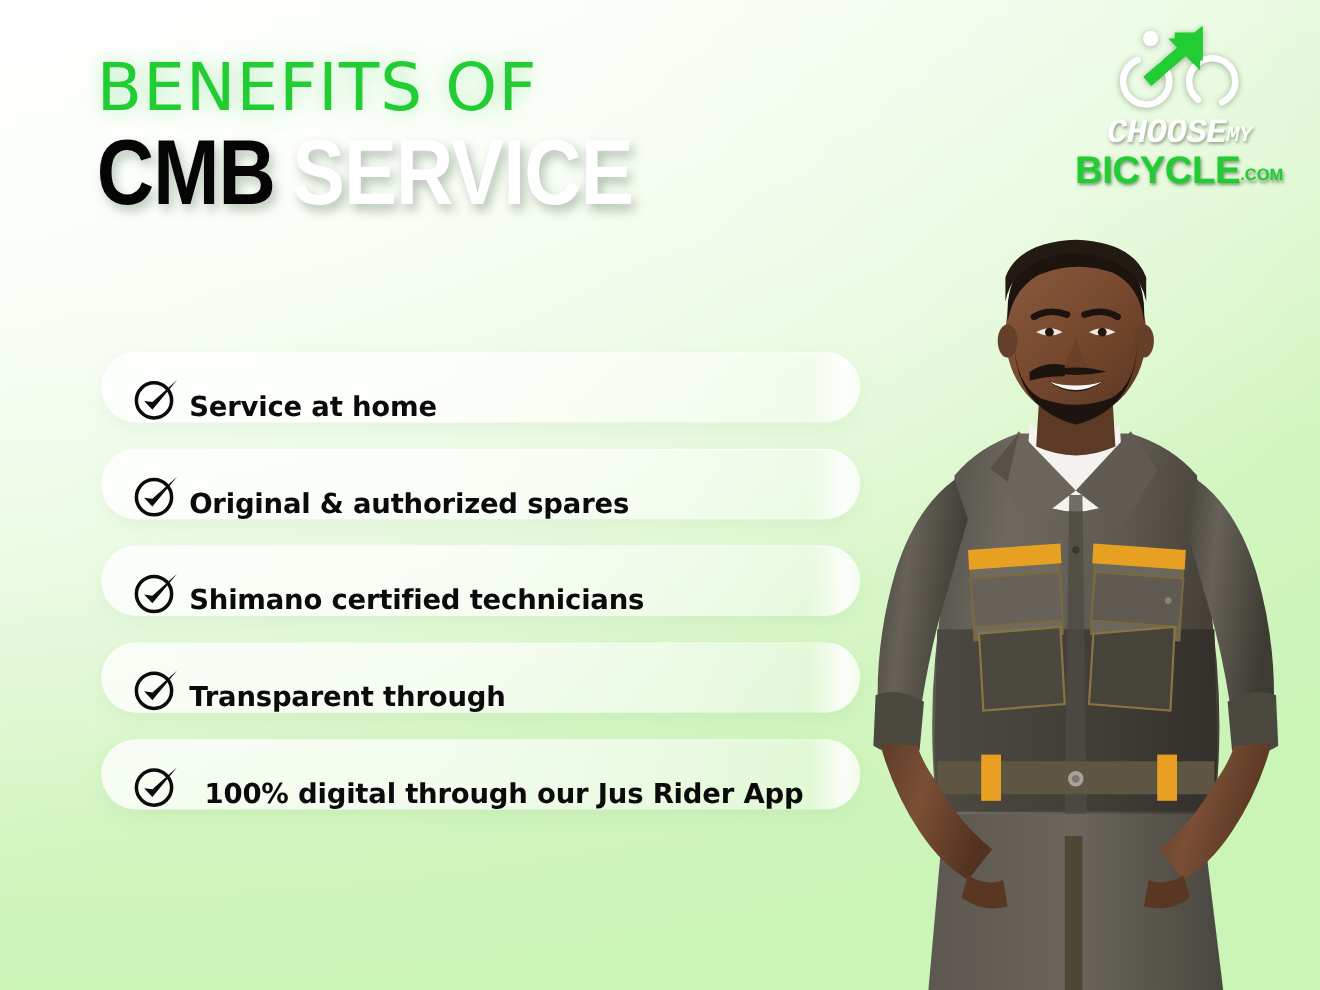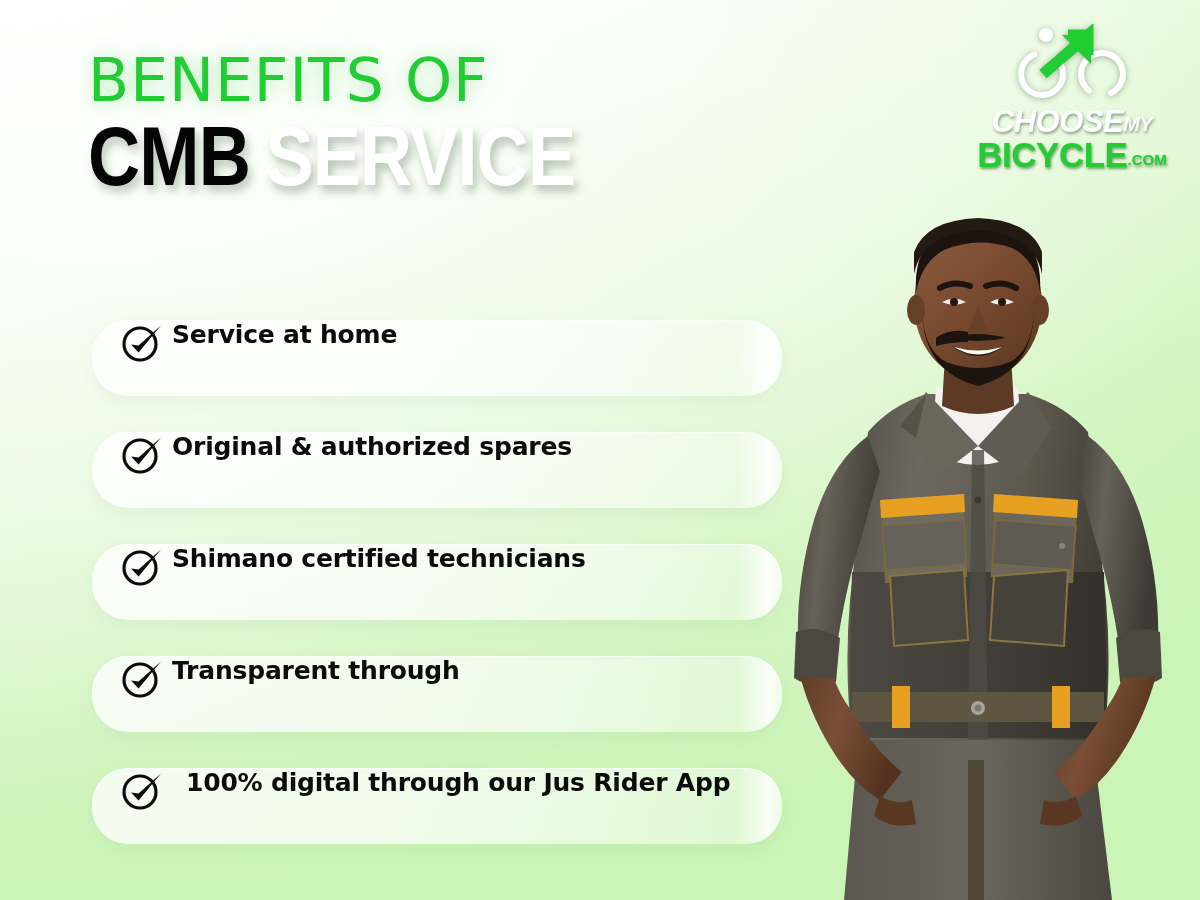--- a/index.html
+++ b/index.html
@@ -68,21 +68,21 @@
     top: 24px;
     width: 200px;
     text-align: center;
   }
   .logo-bike {
     display: block;
     margin: 0 auto 4px auto;
     filter: drop-shadow(0 1px 3px rgba(60,90,60,0.45));
   }
   .logo-row1 {
-    font-family: Liberation Sans, sans-serif;
+    font-family: Liberation Mono, monospace;
     font-style: italic;
     font-weight: 700;
     font-size: 31px;
     line-height: 1;
     color: #ffffff;
     letter-spacing: -0.5px;
     text-shadow: 1px 2px 3px rgba(60,90,60,0.55);
     white-space: nowrap;
   }
   .logo-my {
@@ -107,25 +107,25 @@
 
   
   .benefits {
     position: absolute;
     left: 92px;
     top: 320px;
     width: 690px;
   }
   .pill {
     position: relative;
-    height: 76px;
-    margin-bottom: 36px;
+    height: 64px;
+    margin-bottom: 24px;
     border-radius: 36px;
     display: flex;
-    align-items: flex-start;
+    align-items: flex-end;
     background: linear-gradient(90deg,
         rgba(255,255,255,0.78) 0%,
         rgba(255,255,255,0.72) 45%,
         rgba(255,255,255,0.52) 78%,
         rgba(255,255,255,0.30) 100%);
     box-shadow: 0 1px 0 rgba(255,255,255,0.55) inset,
                 0 6px 16px rgba(120, 180, 120, 0.10);
   }
   .pill::after {
     content: "";

